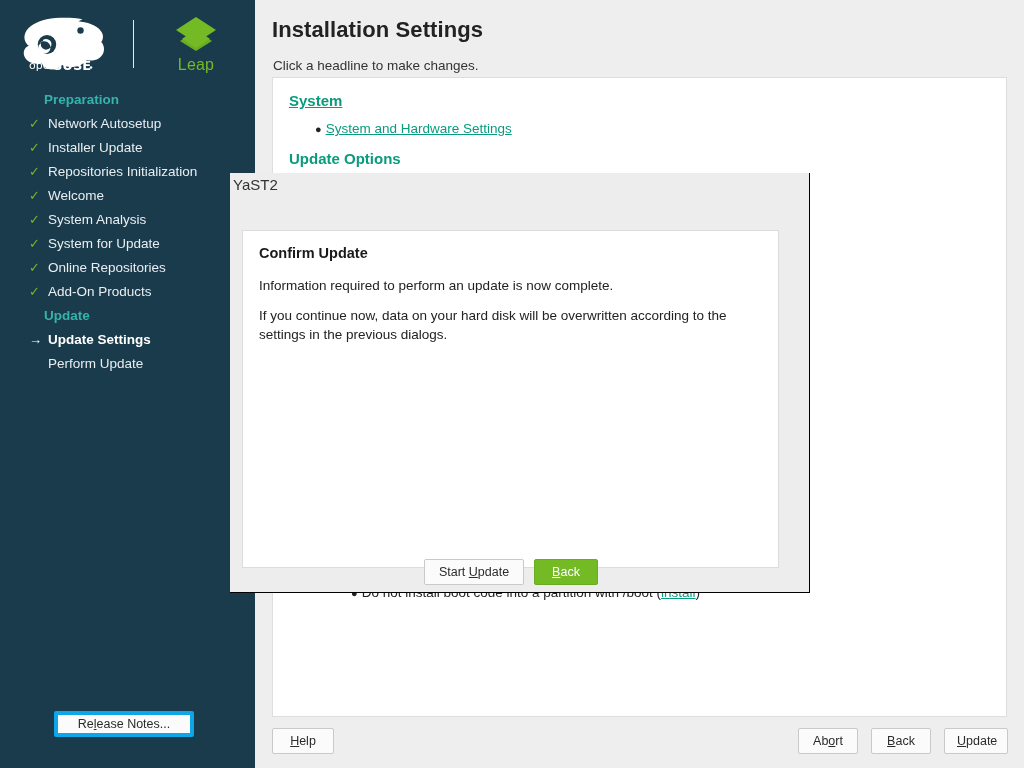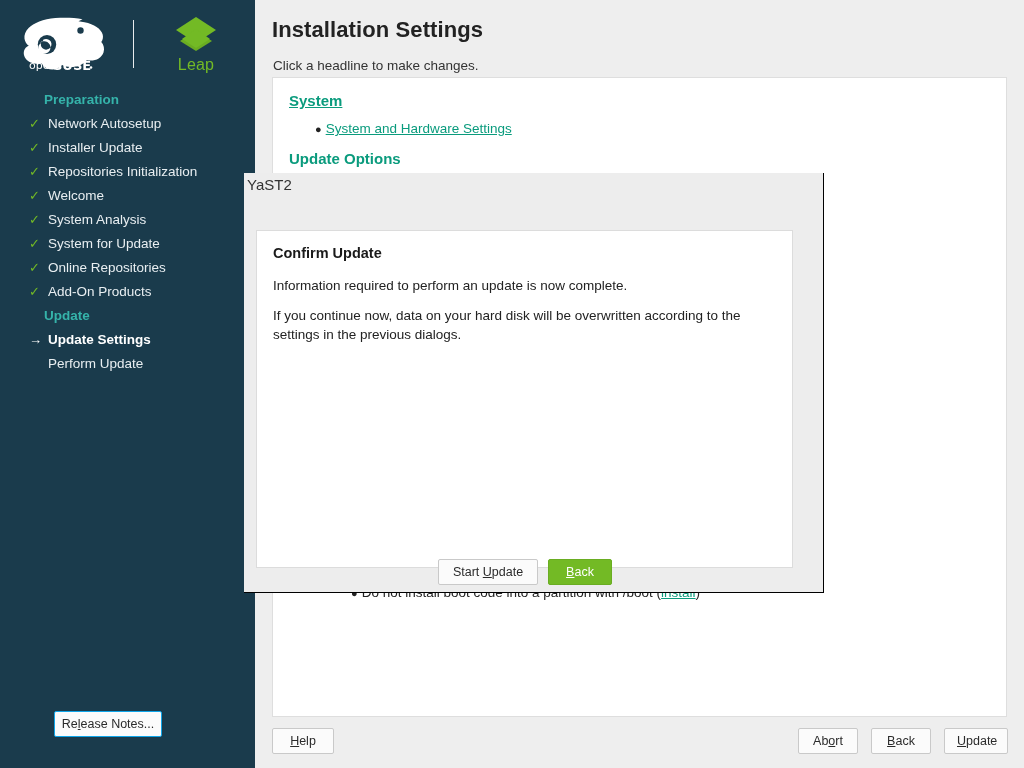--- a/index.html
+++ b/index.html
@@ -106,24 +106,24 @@
     font-size: 13px;
     line-height: 18px;
   }
   .step-mark.check { color: #73ba25; font-size: 13px; }
   .step-mark.arrow { color: #ffffff; font-size: 13px; }
 
   #release-notes-btn {
     position: absolute;
     left: 54px;
     top: 711px;
-    width: 108px;
+    width: 140px;
     height: 26px;
     background: #fbfbfb;
-    border: 1px solid #0ea5e9;
+    border: 4px solid #0ea5e9;
     border-radius: 2px;
     color: #2b2b2b;
     font-size: 12.5px;
     font-family: "Liberation Sans", sans-serif;
     cursor: pointer;
     padding: 0;
   }
 
   
   #main {
@@ -212,21 +212,21 @@
   }
 
   #btn-help   { position: absolute; left: 272px; top: 728px; width: 62px; }
   #btn-abort  { position: absolute; left: 798px; top: 728px; width: 60px; }
   #btn-back   { position: absolute; left: 871px; top: 728px; width: 60px; }
   #btn-update { position: absolute; left: 944px; top: 728px; width: 64px; }
 
   
   #yast-dialog {
     position: absolute;
-    left: 244px; top: 173px;
+    left: 230px; top: 173px;
     width: 580px;
     height: 420px;
     background: #ededed;
     border: 1px solid #000000;
     border-top: none;
     border-left: none;
   }
 
   #yast-titlebar {
     position: absolute;

